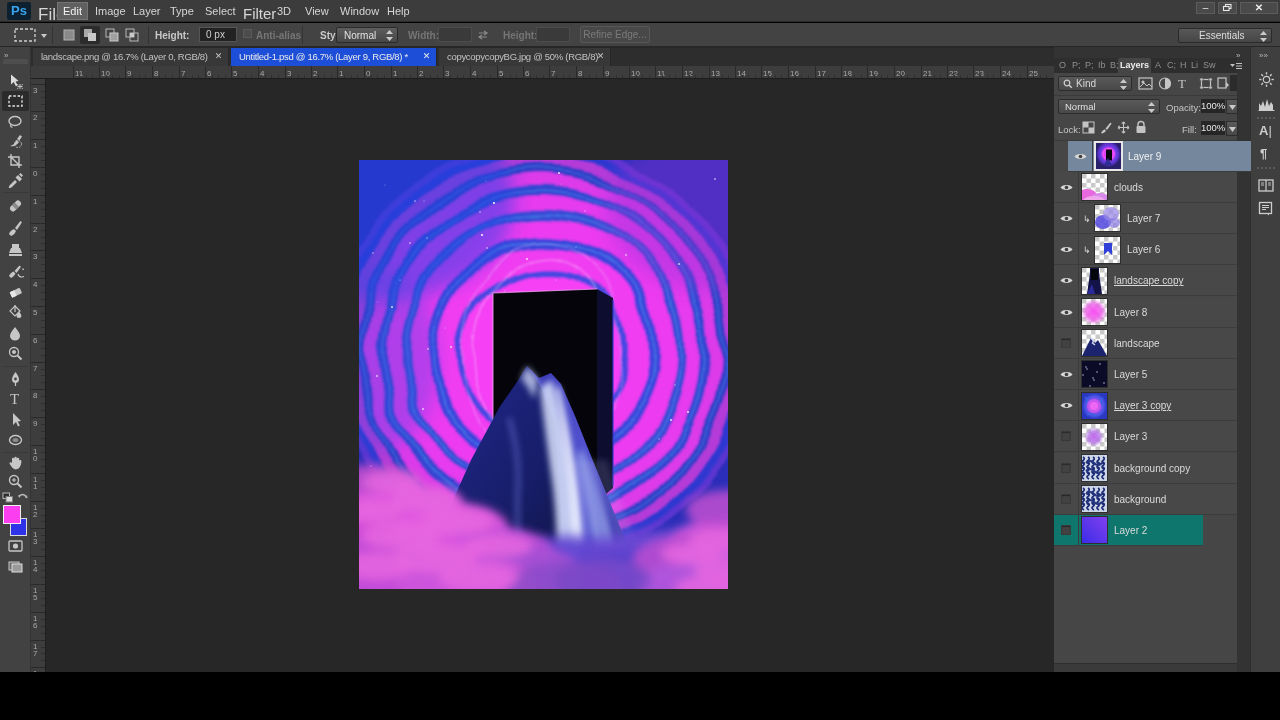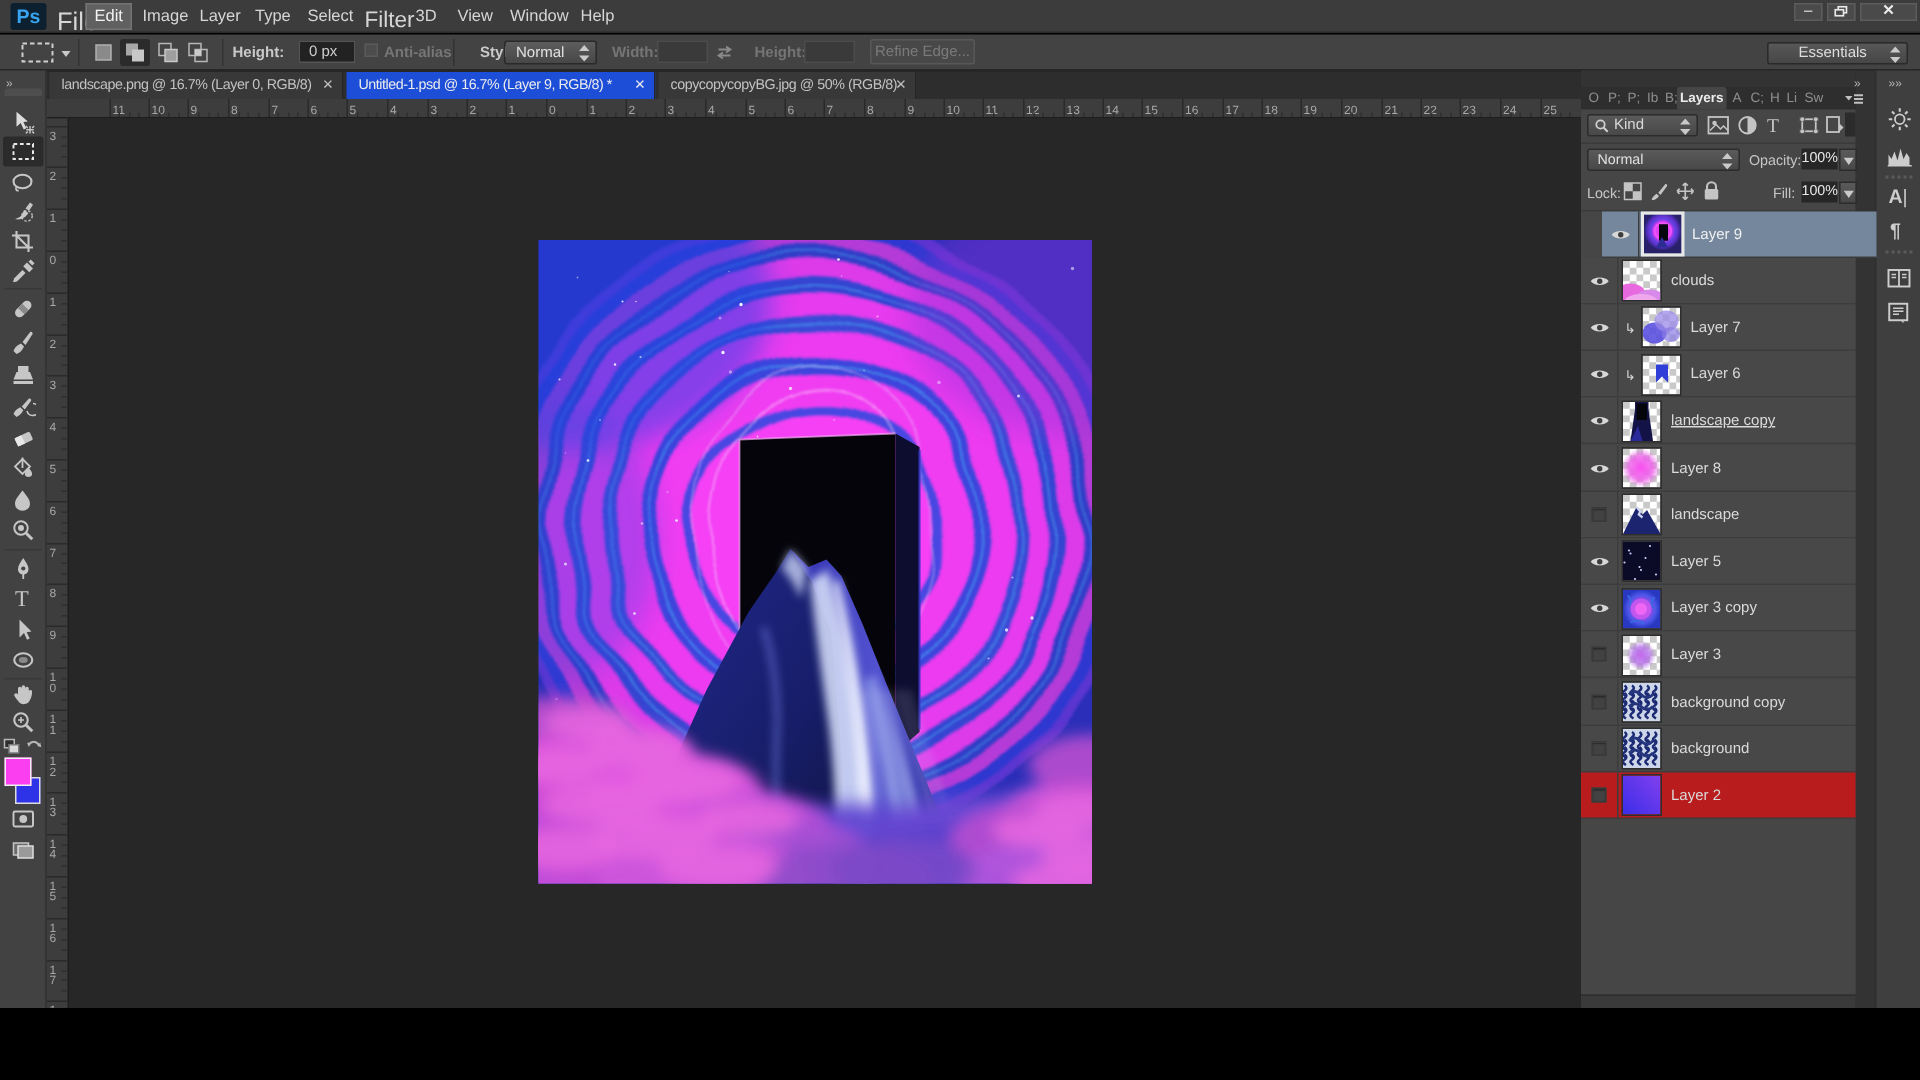--- a/index.html
+++ b/index.html
@@ -995,21 +995,21 @@
             <stop offset="40%" stop-color="#a44ce8"></stop>
             <stop offset="75%" stop-color="#4a55e8"></stop>
             <stop offset="100%" stop-color="#2838c0"></stop>
           </radialGradient>
         </defs>
         <rect width="25" height="26" fill="url(#g3c8)"></rect>
         <circle cx="12" cy="13" r="7" fill="#c858ee" opacity="0.9"></circle>
         <circle cx="12" cy="13" r="4" fill="#f066f4"></circle>
         <path d="M3 4 q4 3 1 7 M21 5 q-4 4 0 8 M5 22 q5 -3 9 1" stroke="#3a6ae0" stroke-width="1.2" fill="none"></path>
       </svg></div>
-<div class="abs" style="left:60px;top:10px;color:#dadada;font-size:10px;">Layer 3 copy</div>
+<div class="abs" style="left:60px;top:10px;color:#dadada;font-size:10px;text-decoration:underline;">Layer 3 copy</div>
 </div>
 <div class="abs" style="left:1054px;top:421.3px;width:183px;height:31.2px;background:#484848;border-bottom:1px solid #3c3c3c;">
 <div class="abs" style="left:24px;top:0;width:1px;height:31.2px;background:#3c3c3c;"></div>
 <div class="abs" style="left:7px;top:10px;width:10px;height:10px;background:#424242;border:1px solid #393939;box-shadow:inset 0 1px 1px rgba(0,0,0,0.4);"></div>
 <div class="abs" style="left:28px;top:2.5px;width:25px;height:26px;outline:1px solid #2e2e2e;"><svg width="25" height="26" viewBox="0 0 25 26">
         <defs>
           <pattern id="chk9" width="9" height="9" patternUnits="userSpaceOnUse">
             <rect width="9" height="9" fill="#ffffff"></rect>
             <rect width="4.5" height="4.5" fill="#c9c9c9"></rect>
             <rect x="4.5" y="4.5" width="4.5" height="4.5" fill="#c9c9c9"></rect>
@@ -1076,21 +1076,21 @@
         <path d="M21 12 q2.5 1.5 0 3.5 q-2.5 1.5 1 3.5" stroke="#1c2a74" stroke-width="1.7" fill="none"></path>
         <path d="M1 17 q2.5 1.5 0 3.5 q-2.5 1.5 1 3.5" stroke="#1c2a74" stroke-width="1.7" fill="none"></path>
         <path d="M6 17 q2.5 1.5 0 3.5 q-2.5 1.5 1 3.5" stroke="#1c2a74" stroke-width="1.7" fill="none"></path>
         <path d="M11 17 q2.5 1.5 0 3.5 q-2.5 1.5 1 3.5" stroke="#1c2a74" stroke-width="1.7" fill="none"></path>
         <path d="M16 17 q2.5 1.5 0 3.5 q-2.5 1.5 1 3.5" stroke="#1c2a74" stroke-width="1.7" fill="none"></path>
         <path d="M21 17 q2.5 1.5 0 3.5 q-2.5 1.5 1 3.5" stroke="#1c2a74" stroke-width="1.7" fill="none"></path>
         <path d="M4 8 q4 -4 8 0 q4 4 8 0 M4 16 q4 -4 8 0 q4 4 8 0" stroke="#25357e" stroke-width="2" fill="none"></path>
       </svg></div>
 <div class="abs" style="left:60px;top:10px;color:#dadada;font-size:10px;">background</div>
 </div>
-<div class="abs" style="left:1054px;top:514.9px;width:183px;height:31.2px;background:#b91c1c;border-bottom:1px solid #3c3c3c;">
+<div class="abs" style="left:1054px;top:514.9px;width:149px;height:31.2px;background:#0f766e;border-bottom:1px solid #3c3c3c;">
 <div class="abs" style="left:24px;top:0;width:1px;height:31.2px;background:#3c3c3c;"></div>
 <div class="abs" style="left:7px;top:10px;width:10px;height:10px;background:#424242;border:1px solid #393939;box-shadow:inset 0 1px 1px rgba(0,0,0,0.4);"></div>
 <div class="abs" style="left:28px;top:2.5px;width:25px;height:26px;outline:1px solid #2e2e2e;"><svg width="25" height="26" viewBox="0 0 25 26">
         <defs>
           <linearGradient id="g212" x1="0" y1="1" x2="1" y2="0">
             <stop offset="0%" stop-color="#3a2de8"></stop>
             <stop offset="100%" stop-color="#8240ee"></stop>
           </linearGradient>
         </defs>
         <rect width="25" height="26" fill="url(#g212)"></rect>

